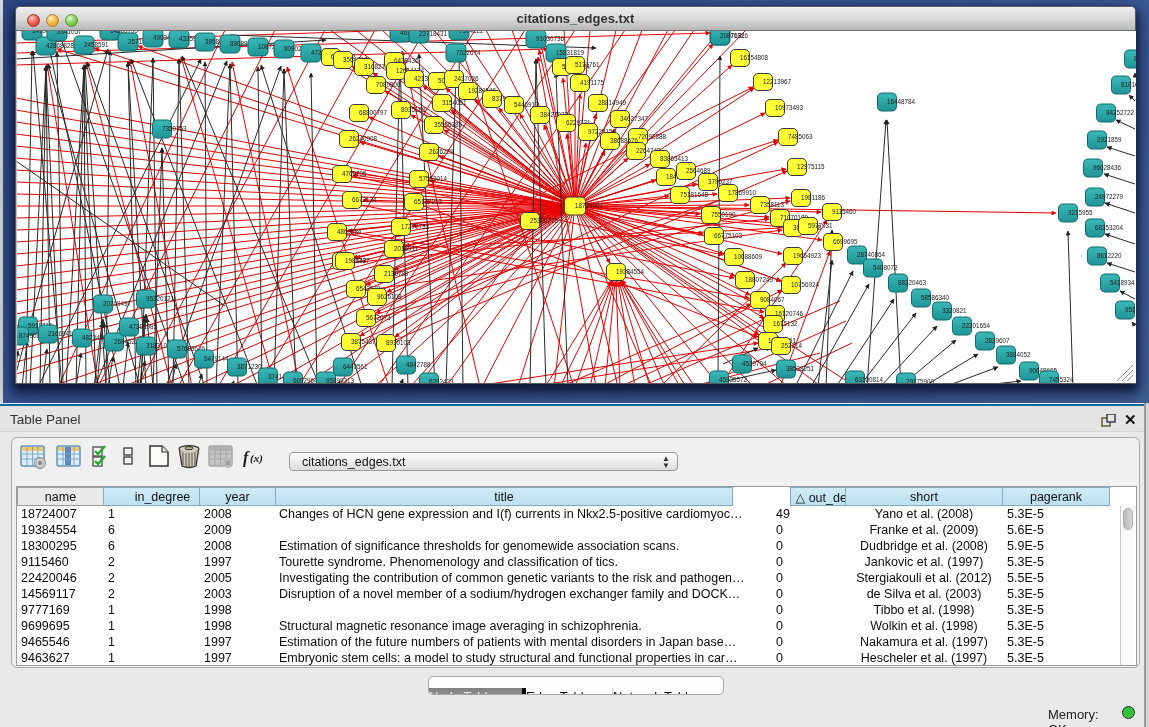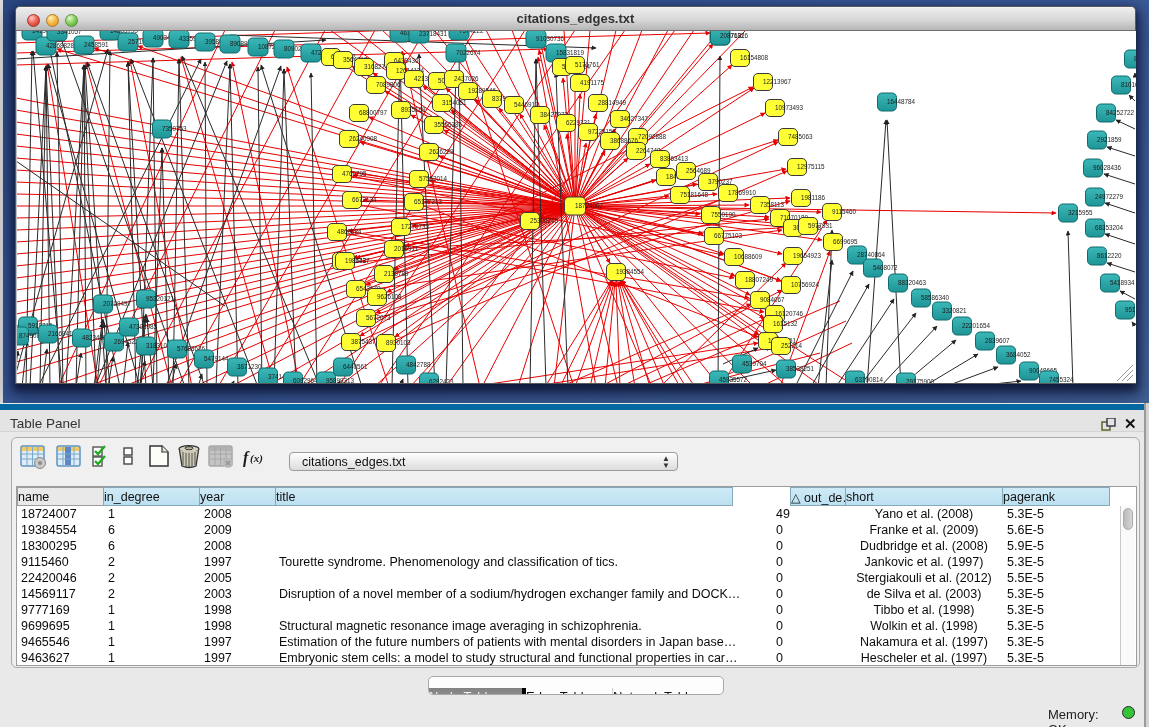--- a/index.html
+++ b/index.html
@@ -7,30 +7,30 @@
 #win{position:absolute;left:15px;top:6px;width:1121px;height:378px;border:1px solid #5a5a5a;border-radius:5px 5px 0 0;box-shadow:0 5px 9px 2px rgba(10,18,48,.8),0 10px 22px 6px rgba(10,18,48,.45);background:#bfbfbf}
 #tbar{position:absolute;left:0;top:0;width:100%;height:24px;border-radius:4px 4px 0 0;background:linear-gradient(#f7f7f7 0,#ececec 6%,#d8d8d8 55%,#b6b6b6 100%);border-bottom:1px solid #707070}
 #title{position:absolute;width:100%;text-align:center;top:4px;font-size:13px;font-weight:bold;color:#333}
 .tl{position:absolute;top:7px;width:13px;height:13px;border-radius:50%;}
 #tlr{left:11px;background:radial-gradient(circle at 35% 28%,#ffc9c4,#ec5f52 50%,#c63126);border:1px solid #9e342c}
 #tly{left:30px;background:radial-gradient(circle at 35% 28%,#ffeebb,#f5b63e 50%,#d8921b);border:1px solid #ad7a2a}
 #tlg{left:49px;background:radial-gradient(circle at 35% 28%,#e2f8d0,#84cf58 50%,#4f9e2e);border:1px solid #5f8f3f}
 #canvas{position:absolute;left:1px;top:24px;width:1119px;height:352px;background:#fff;overflow:hidden}
 .nl{fill:#1d1d1d}
 #tpanel{position:absolute;left:0;top:403px;width:1149px;height:324px;background:#e9e9e9}
-#tphead{position:absolute;left:0;top:1px;width:1149px;height:28px;background:#e4e4e4;border-top:6px solid #0369a1;border-bottom:1px solid #d4d4d4}
+#tphead{position:absolute;left:0;top:1px;width:1149px;height:28px;background:#e4e4e4;border-top:2px solid #0369a1;border-bottom:1px solid #d4d4d4}
 #tptitle{position:absolute;left:10px;top:6px;font-size:13.5px;color:#333}
 #pfloat{position:absolute;left:1101px;top:8px;width:15px;height:13px}
 #pclose{position:absolute;left:1124px;top:5px;font-size:15px;font-weight:bold;color:#111}
 #inner{position:absolute;left:11px;top:34px;width:1129px;height:231px;background:#f0f0f0;border:1px solid #ababab;border-radius:6px}
 #tbicons{position:absolute;left:6px;top:6px;height:28px}
 #combo{position:absolute;left:277px;top:14px;width:389px;height:19px;border:1px solid #9b9b9b;border-radius:4px;background:linear-gradient(#fefefe,#dcdcdc);font-size:12.5px;color:#111;padding:2px 0 0 12px}
 #combo .arr{position:absolute;right:7px;top:2px;font-size:8px;color:#333;line-height:7px;text-align:center}
 #tblwrap{position:absolute;left:4px;top:48px;width:1121px;height:180px;background:#fff;border:1px solid #9c9c9c;overflow:hidden}
-.th{position:absolute;top:0;height:19px;background:linear-gradient(#cfeaf7,#bce0f0);border:1px solid #85aabc;font-size:12.5px;color:#111;text-align:left;padding-top:2px}
+.th{position:absolute;top:0;height:19px;background:linear-gradient(#cfeaf7,#bce0f0);border:1px solid #85aabc;font-size:12.5px;color:#111;text-align:center;padding-top:2px}
 .tr{position:relative;height:16px;font-size:12.5px;color:#0b0b0b;white-space:nowrap}
 .tr div{position:absolute;top:0;overflow:hidden}
 .c0{left:4px;width:82px} .c1{left:91px;width:92px} .c2{left:187px;width:72px}
 .c3{left:262px;width:492px} .c4{left:759px;width:70px} .c5{left:828px;width:158px;text-align:center} .c6{left:990px;width:90px}
 #vscroll{position:absolute;right:1px;top:19px;width:15px;height:160px;background:#fafafa;border-left:1px solid #c9c9c9}
 #vthumb{position:absolute;left:2px;top:2px;width:10px;height:22px;border-radius:5px;background:linear-gradient(90deg,#b9b9b9,#d6d6d6);border:1px solid #ababab}
 #tabs{position:absolute;left:428px;top:273px;width:296px;height:19px;border:1px solid #a8a8a8;border-radius:5px;background:#fdfdfd;font-size:13px;overflow:hidden}
 .tab{position:absolute;top:11px;height:19px;text-align:left;padding-top:1px;color:#111}
 #tab1{left:0;width:93px;background:linear-gradient(#828282,#9a9a9a);color:#f2f2f2}
 #tab2{left:93px;width:90px;border-left:4px solid #000000}
@@ -737,53 +737,56 @@
       <div class="th" style="left:182px;width:77px">year</div>
       <div class="th" style="left:258px;width:458px">title</div>
       <div class="th" style="left:773px;width:75px">△ out_de…</div>
       <div class="th" style="left:828px;width:158px">short</div>
       <div class="th" style="left:985px;width:108px">pagerank</div>
       <div style="position:absolute;left:0;top:20px;width:1105px">
 <div class="tr">
             <div class="c0">18724007</div>
             <div class="c1">1</div>
             <div class="c2">2008</div>
+            <div class="c3">Changes of HCN gene expression and I(f) currents in Nkx2.5‑positive cardiomyoc…</div>
             <div class="c4">49</div>
             <div class="c5">Yano et al. (2008)</div>
             <div class="c6">5.3E‑5</div>
           </div>
 <div class="tr">
             <div class="c0">19384554</div>
             <div class="c1">6</div>
             <div class="c2">2009</div>
             <div class="c4">0</div>
             <div class="c5">Franke et al. (2009)</div>
             <div class="c6">5.6E‑5</div>
           </div>
 <div class="tr">
             <div class="c0">18300295</div>
             <div class="c1">6</div>
             <div class="c2">2008</div>
+            <div class="c3">Estimation of significance thresholds for genomewide association scans.</div>
             <div class="c4">0</div>
             <div class="c5">Dudbridge et al. (2008)</div>
             <div class="c6">5.9E‑5</div>
           </div>
 <div class="tr">
             <div class="c0">9115460</div>
             <div class="c1">2</div>
             <div class="c2">1997</div>
             <div class="c3">Tourette syndrome. Phenomenology and classification of tics.</div>
             <div class="c4">0</div>
             <div class="c5">Jankovic et al. (1997)</div>
             <div class="c6">5.3E‑5</div>
           </div>
 <div class="tr">
             <div class="c0">22420046</div>
             <div class="c1">2</div>
             <div class="c2">2005</div>
+            <div class="c3">Investigating the contribution of common genetic variants to the risk and pathogen…</div>
             <div class="c4">0</div>
             <div class="c5">Stergiakouli et al. (2012)</div>
             <div class="c6">5.5E‑5</div>
           </div>
 <div class="tr">
             <div class="c0">14569117</div>
             <div class="c1">2</div>
             <div class="c2">2003</div>
             <div class="c3">Disruption of a novel member of a sodium/hydrogen exchanger family and DOCK…</div>
             <div class="c4">0</div>

